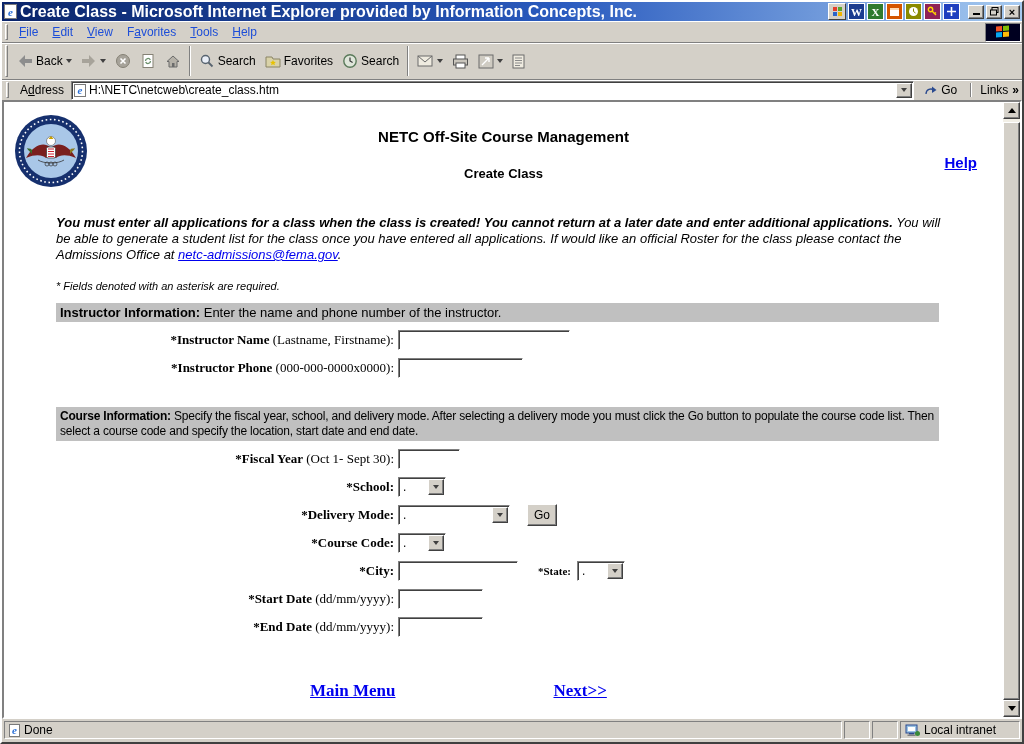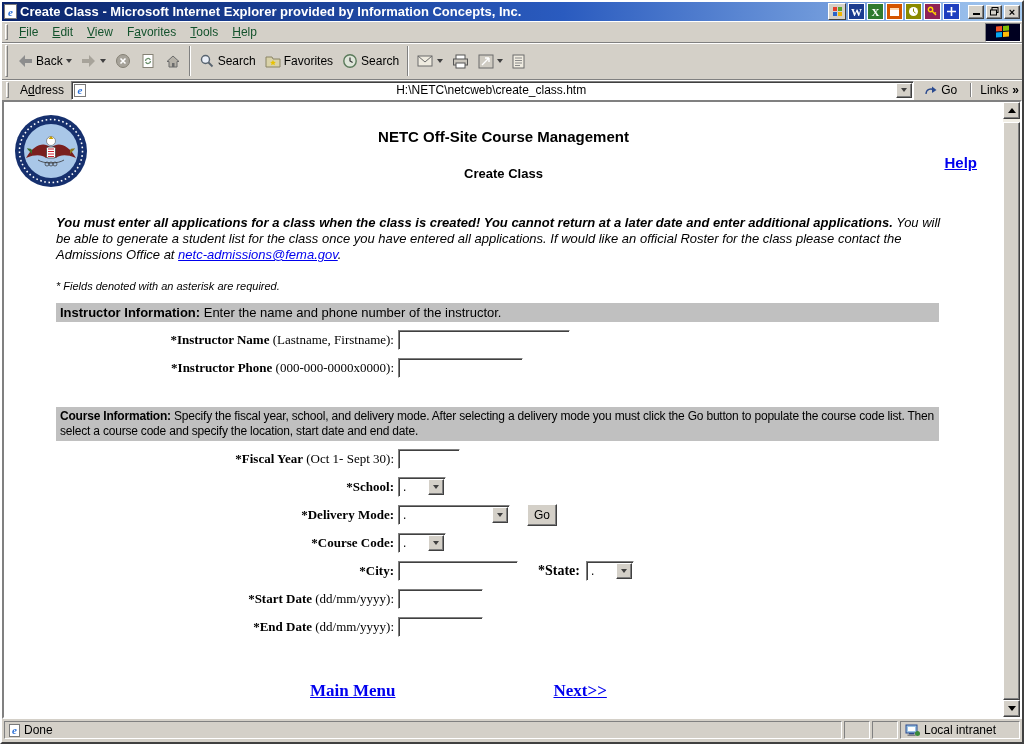--- a/index.html
+++ b/index.html
@@ -24,57 +24,57 @@
   .sep  { width:2px; align-self:stretch; margin:3px 3px;
           border-left:1px solid #808080; border-right:1px solid #fff; }
   .tri  { width:0; height:0; border-left:3px solid transparent; border-right:3px solid transparent;
           border-top:4px solid #404040; }
   
   .titlebar { height:19px; background:linear-gradient(90deg,#0a246a 0%,#2a5bbf 55%,#a6caf0 100%);
     display:flex; align-items:center; padding:1px 2px; gap:3px; }
   .ieicon { width:13px; height:15px; background:#fff; border:1px solid #7a7a7a;
     font:italic bold 11px "Liberation Serif",serif; color:#2a6fd6;
     display:flex; align-items:center; justify-content:center; flex:none; }
-  .title-text { color:#fff; font-weight:bold; font-size:13px; white-space:nowrap;
+  .title-text { color:#fff; font-weight:bold; font-size:16px; white-space:nowrap;
     overflow:hidden; text-overflow:ellipsis; }
   .tspacer { flex:1; }
   .officebar { display:flex; gap:2px; align-items:center; }
   .office-handle { width:18px; height:17px; background:#d4d0c8;
     border:1px solid; border-color:#fff #404040 #404040 #fff;
     display:flex; align-items:center; justify-content:center; }
   .ologo { width:9px; height:9px; display:grid; grid-template-columns:4px 4px; grid-template-rows:4px 4px; gap:1px; }
   .ologo i { display:block; }
   .oicon { width:17px; height:17px; border:1px solid #fff; color:#fff;
     display:flex; align-items:center; justify-content:center;
     font:bold 11px "Liberation Serif",serif; }
   .winbtns { display:flex; gap:2px; margin-left:5px; }
   .wbtn { width:16px; height:14px; display:flex; align-items:flex-end; justify-content:center;
     font:bold 9px "Liberation Sans",sans-serif; padding-bottom:1px; }
   .wbtn.close { align-items:center; font-size:11px; padding-bottom:0; }
   .minbar { width:7px; height:2px; background:#000; margin-bottom:2px; }
   
   .menubar { height:21px; display:flex; align-items:center; padding:0 1px;
     border-top:1px solid #fff; }
-  .menu-item { padding:3px 7px 4px; font-size:12px; color:#14532d; }
+  .menu-item { padding:3px 7px 4px; font-size:12px; color:#1d4ed8; }
   .throbber { width:36px; height:19px; background:#000020; margin-left:auto;
     display:flex; align-items:center; justify-content:center;
     border:1px solid; border-color:#808080 #fff #fff #808080; }
   .flag { width:14px; height:12px; display:grid; grid-template-columns:6px 6px; grid-template-rows:5px 5px; gap:1px; transform:skewY(-4deg); }
   
   .toolbar { height:42px; display:flex; align-items:center; padding:0 1px; gap:1px;
     border-top:1px solid #808080; box-shadow:inset 0 1px 0 #fff; }
   .tbtn { display:flex; align-items:center; gap:3px; padding:2px 4px; font-size:12px; color:#000; height:24px; }
   .tbtn svg { flex:none; }
   .dimtext { color:#000; }
   
   .addressbar { height:23px; display:flex; align-items:center; padding:0 2px; gap:5px;
     font-size:12px; border-top:1px solid #808080; box-shadow:inset 0 1px 0 #fff; }
   .addr-label { padding:0 2px; }
   .addr-field { flex:1; height:19px; display:flex; align-items:center; padding:1px 1px 1px 2px; gap:3px; }
-  .addr-input { flex:1; border:none; outline:none; font:12px "Liberation Sans",sans-serif; padding:0; background:#fff;text-align:center; }
+  .addr-input { flex:1; border:none; outline:none; font:12px "Liberation Sans",sans-serif; padding:0; background:#fff; }
   .addr-drop { width:16px; height:15px; display:flex; align-items:center; justify-content:center; flex:none; }
   .gobtn { display:flex; align-items:center; gap:3px; padding:2px 5px; }
   .linksbar { display:flex; gap:4px; padding-right:1px; }
   .chev { font-weight:bold; font-size:12px; }
   
   .viewport { height:627px; display:flex; background:#fff;
     border:2px solid; border-color:#808080 #fff #fff #808080; }
   .page { flex:1; position:relative; overflow:hidden; background:#fff; color:#000; }
   .scrollbar { width:17px; background:#f2efe6; display:flex; flex-direction:column; flex:none; }
   .sbtn { height:17px; display:flex; align-items:center; justify-content:center; flex:none; }
@@ -99,21 +99,21 @@
   .flabel { width:394px; text-align:right; font-family:"Liberation Serif",serif; font-size:13px; flex:none; padding-right:4px; }
   .flabel b { font-weight:bold; }
   .ti { height:20px; font:12px "Liberation Sans",sans-serif; padding:0 2px; }
   .w172{width:172px}.w125{width:125px}.w62{width:62px}.w120{width:120px}.w85{width:85px}
   .fsel { height:20px; display:flex; align-items:stretch; background:#fff; padding:1px; }
   .fsel .val { flex:1; font-size:12px; padding:1px 0 0 3px; }
   .fsel .sbn { width:16px; display:flex; align-items:center; justify-content:center; flex:none; }
   .selw48{width:48px}.selw112{width:112px}
   .gobtn2 { margin-left:17px; width:30px; height:22px; font-size:12px;
     display:flex; align-items:center; justify-content:center; }
-  .statelbl { margin-left:20px; font-family:"Liberation Serif",serif; font-size:14px; font-weight:bold; }
+  .statelbl { margin-left:20px; font-family:"Liberation Serif",serif; font-size:11px; font-weight:bold; }
   .statesel { margin-left:6px; }
   .botlinks { margin-top:43px; display:flex; font-family:"Liberation Serif",serif;
     font-size:17px; font-weight:bold; }
   .botlinks a { color:#0000ee; text-decoration:underline; }
   .mlink { margin-left:306px; }
   .nlink { margin-left:158px; }
   
   .statusbar { height:24px; display:flex; align-items:center; padding:2px 2px 3px; gap:2px; font-size:12px; }
   .pane { height:18px; border:1px solid; border-color:#808080 #fff #fff #808080;
     display:flex; align-items:center; padding:0 4px; gap:4px; }

